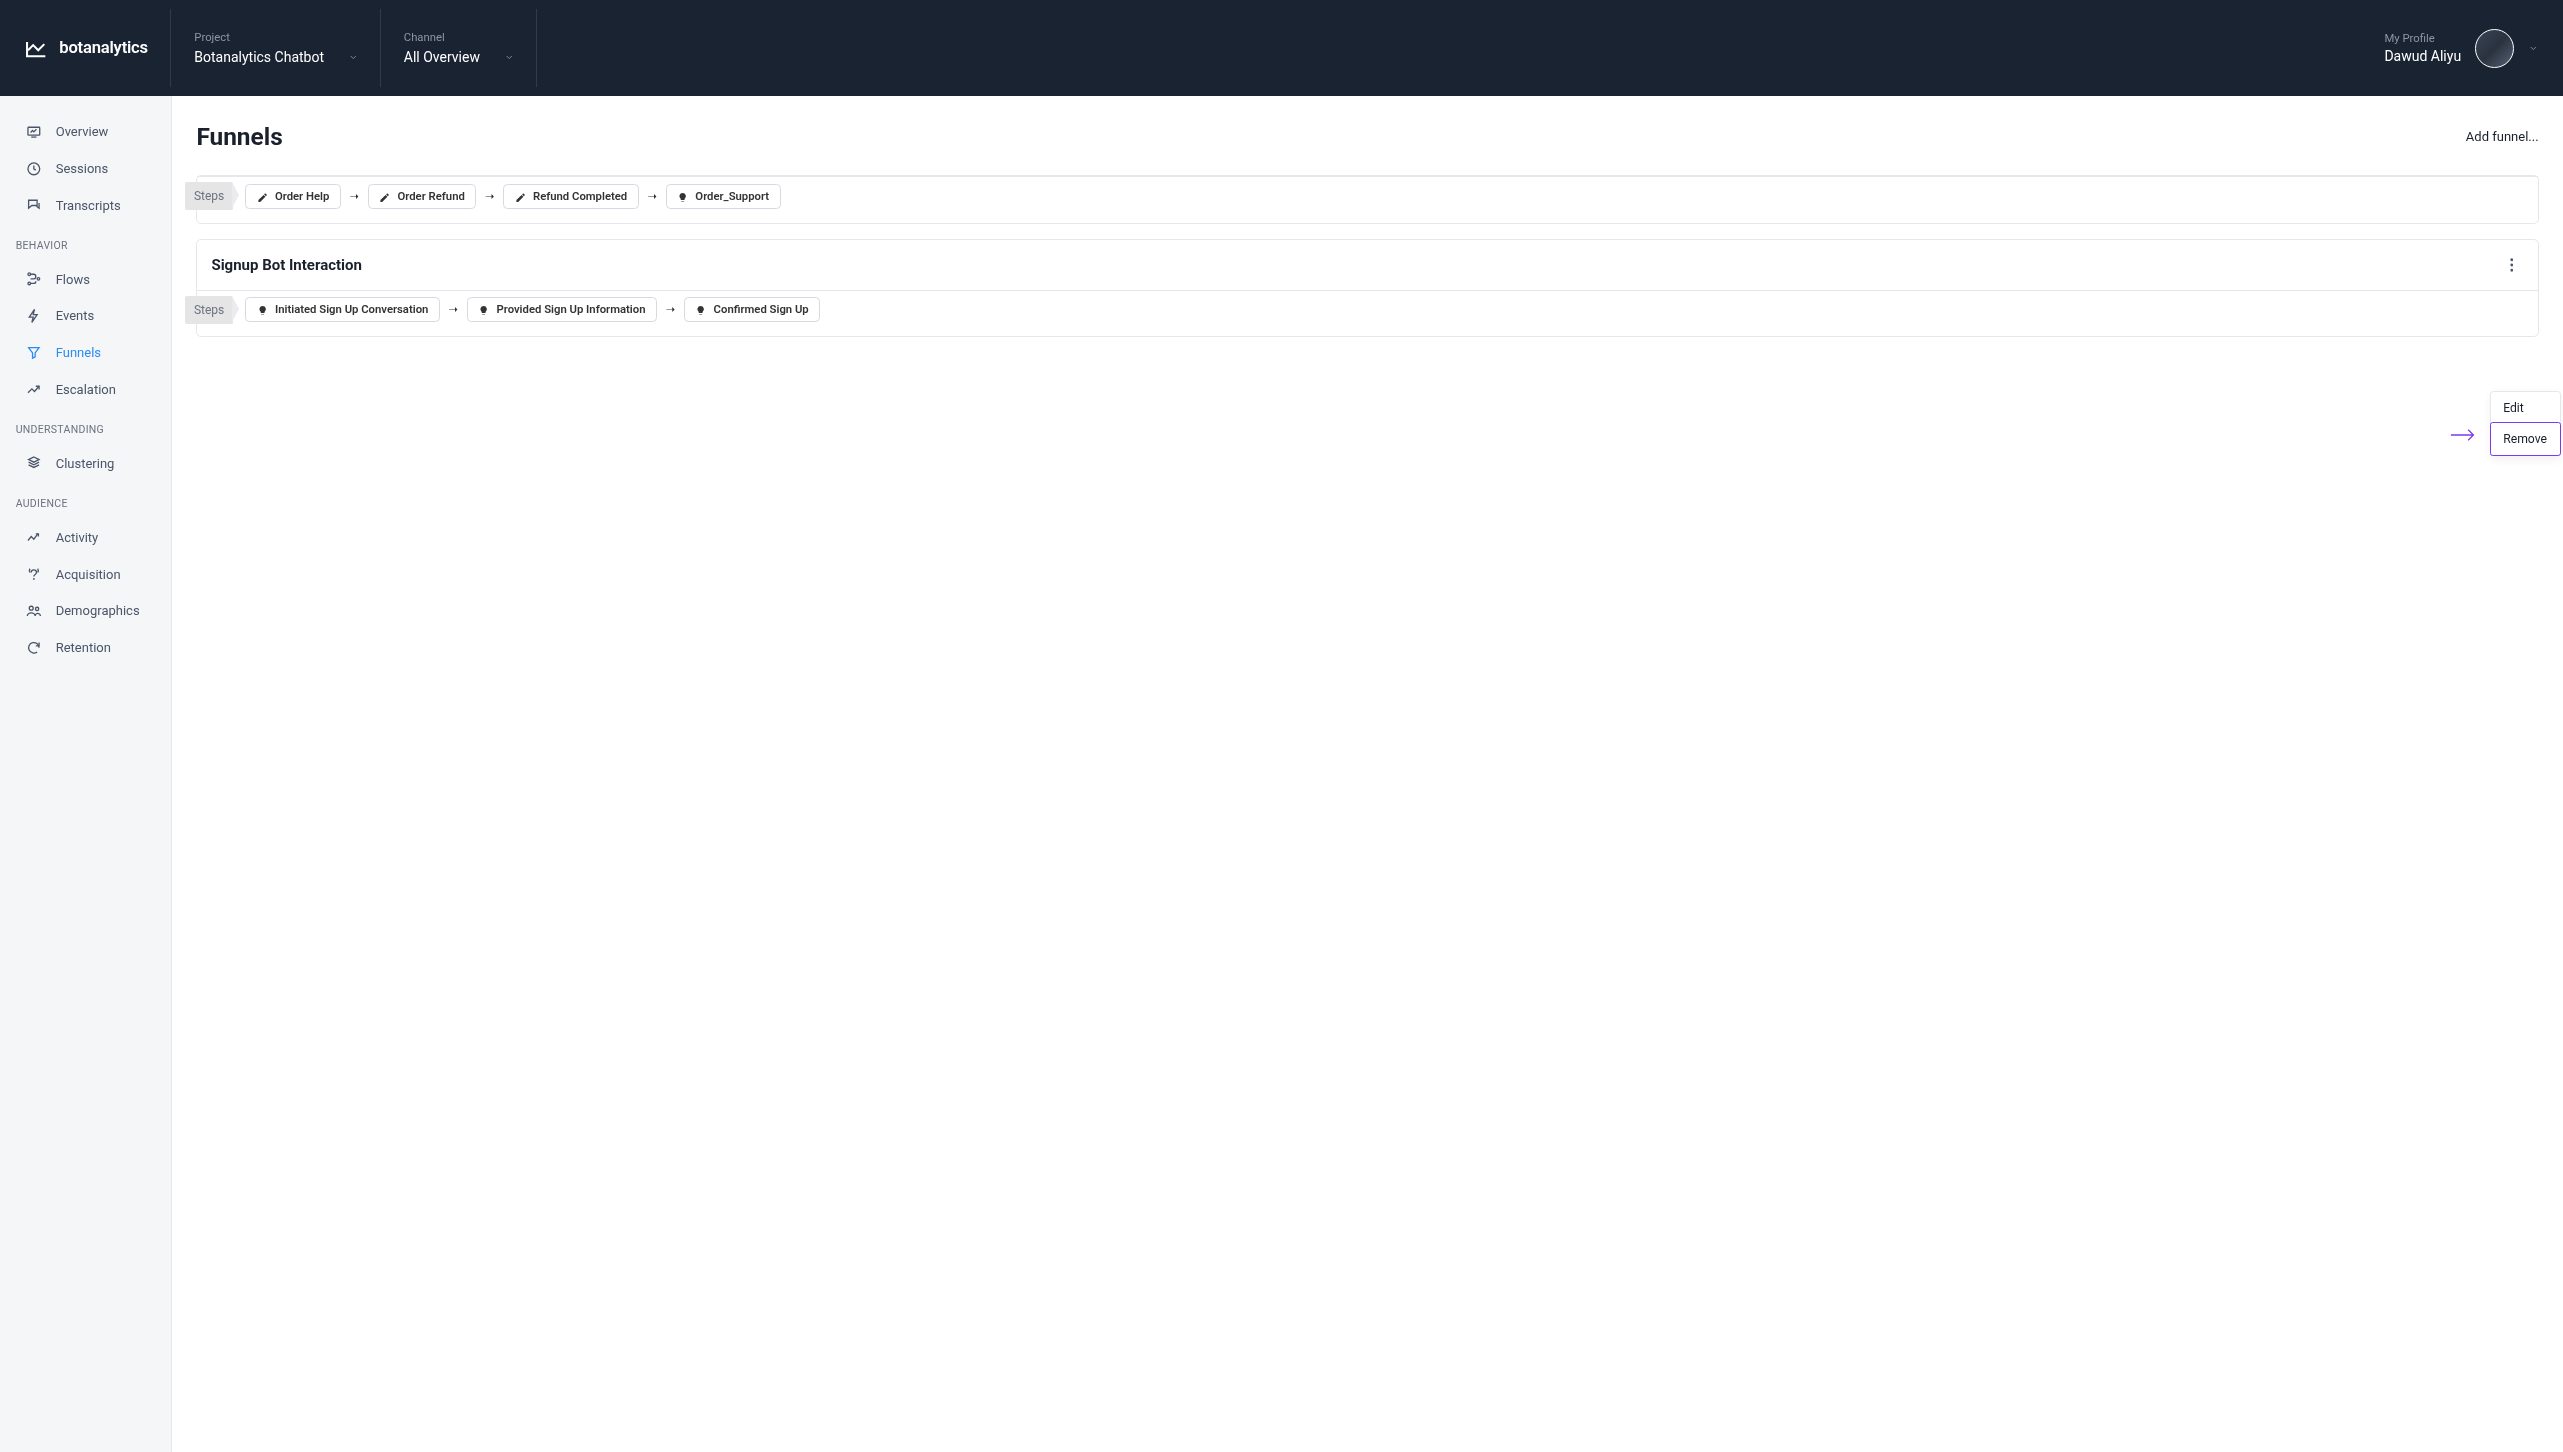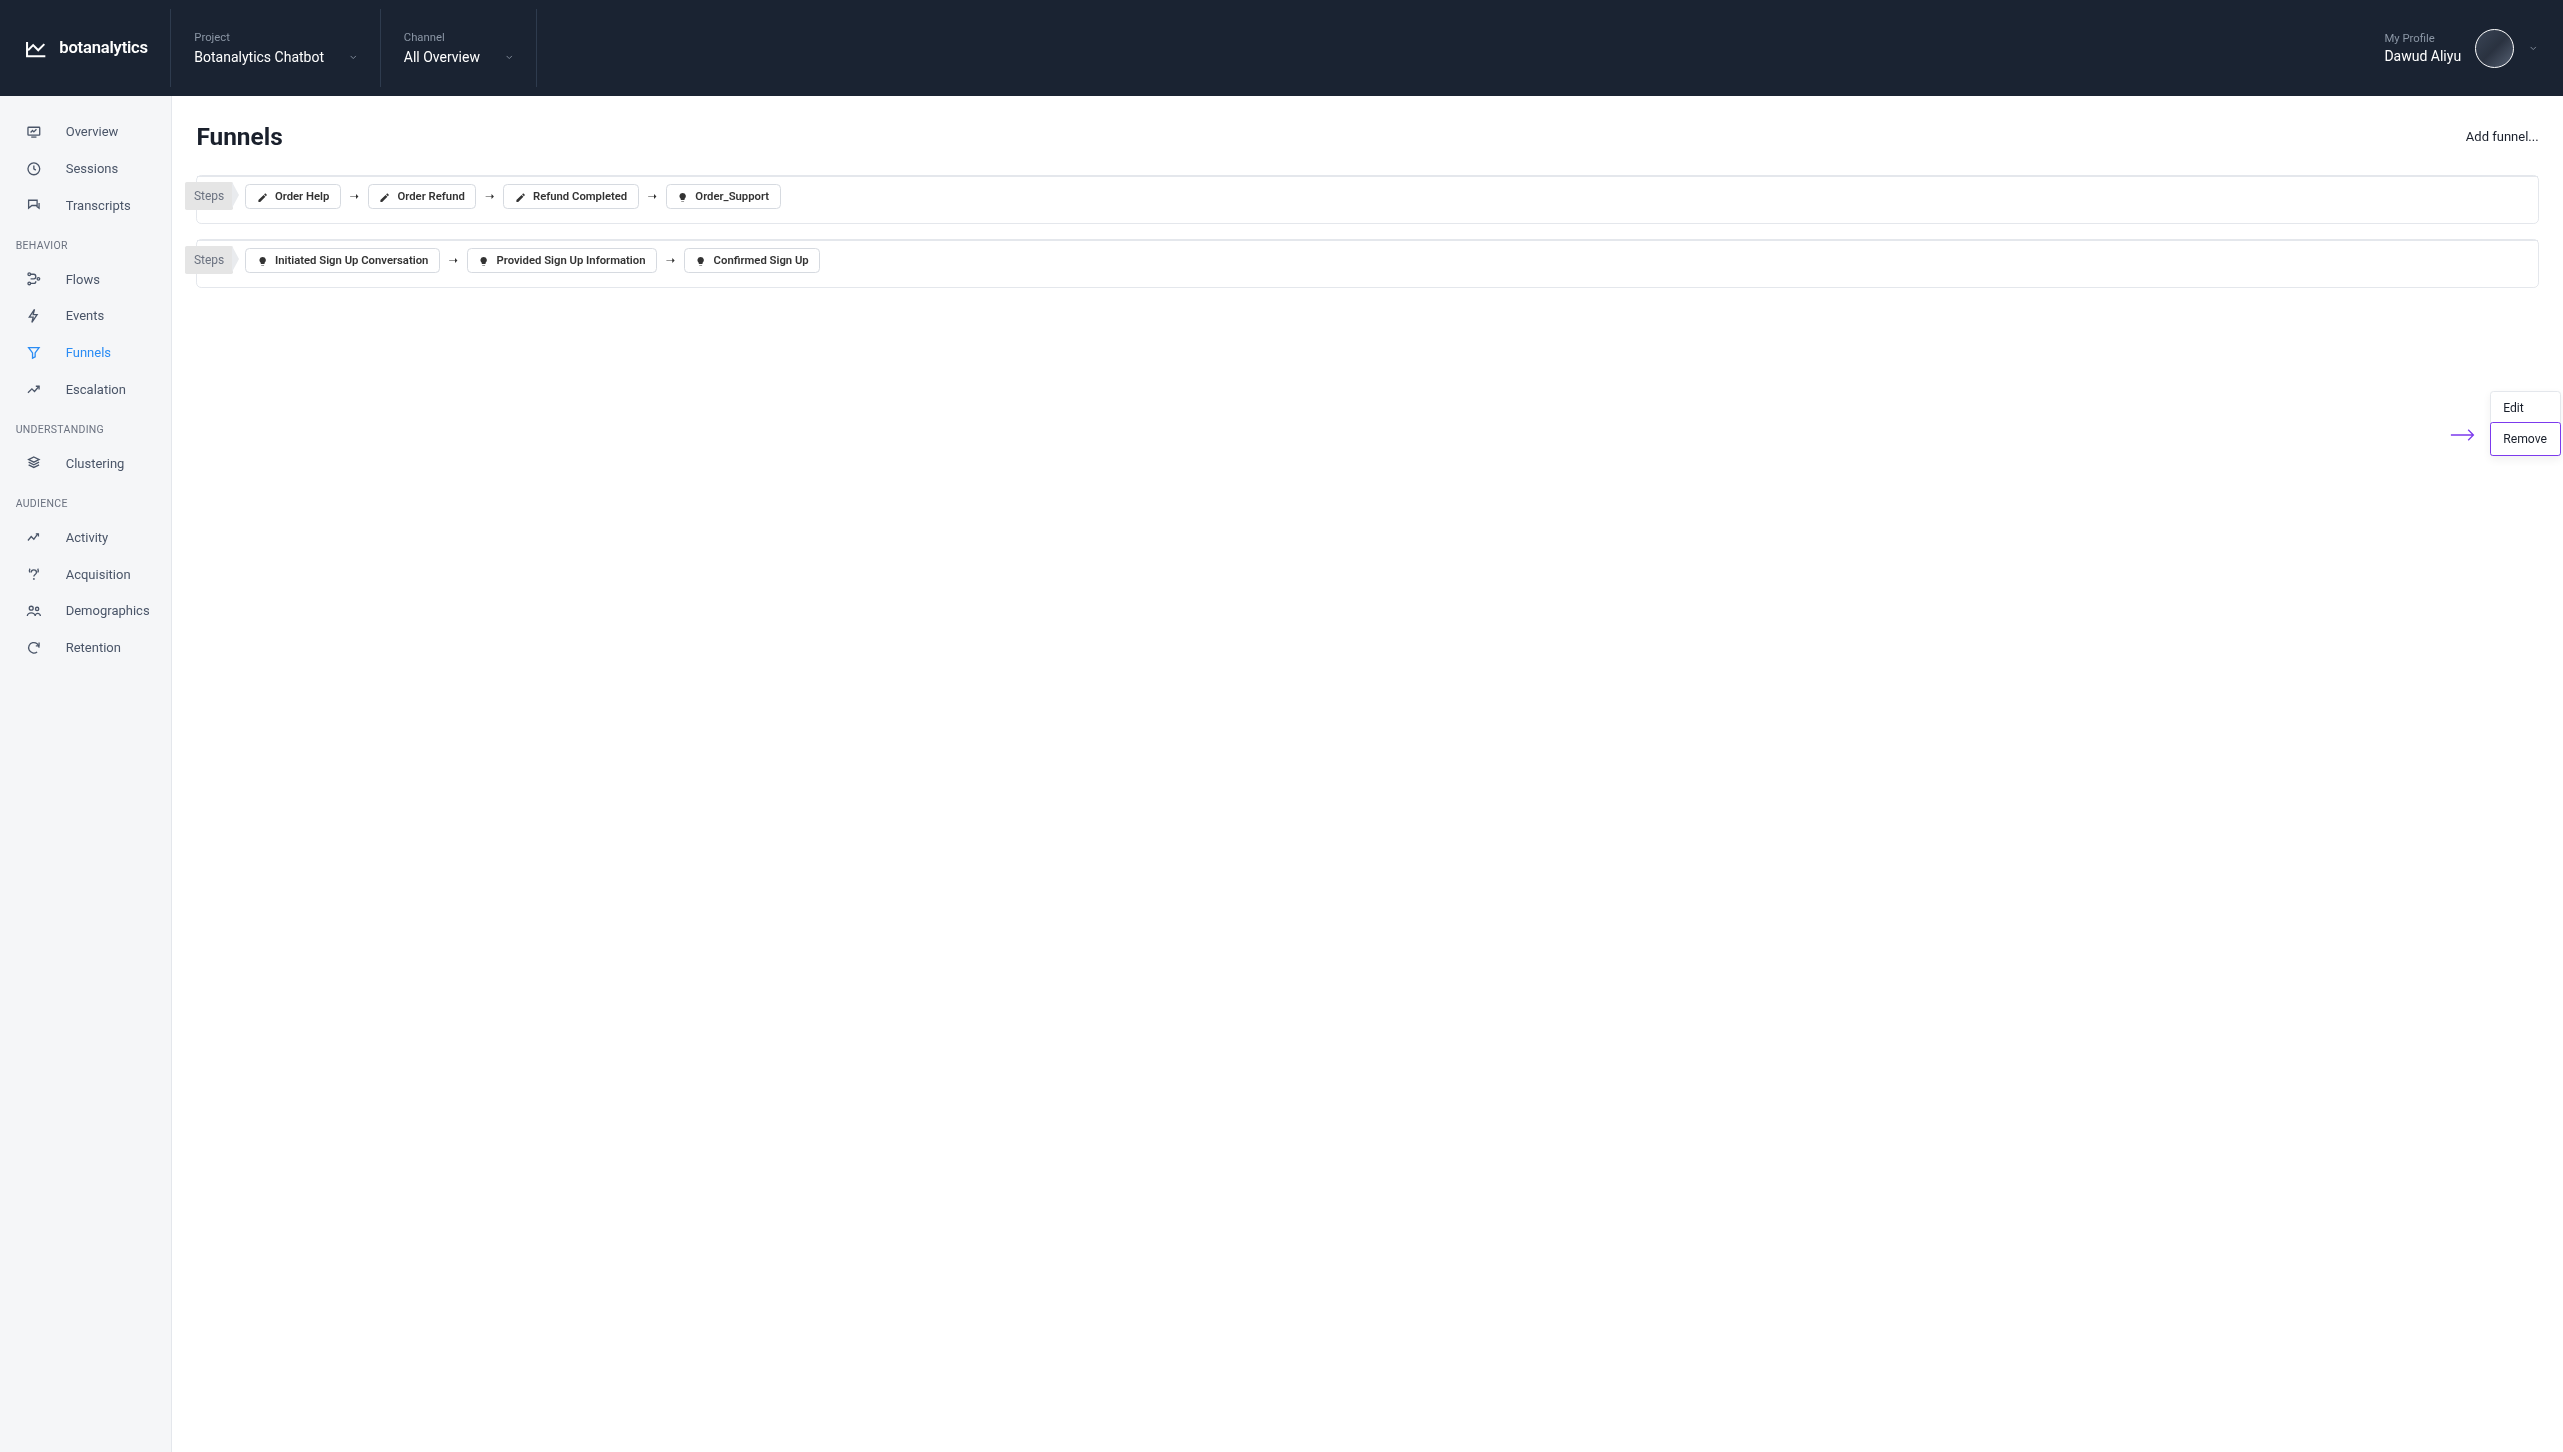--- a/index.html
+++ b/index.html
@@ -16,21 +16,21 @@
 .selector-value { font-size: 14px; color: #fff; font-weight: 400; }
 .selector-chevron { color: #8b96a5; }
 .header-spacer { flex: 1; }
 .profile-block { display: flex; align-items: center; gap: 14px; }
 .profile-texts { display: flex; flex-direction: column; gap: 3.5px; align-items: flex-start; }
 .profile-label { font-size: 11.3px; color: #8b96a5; }
 .profile-name { font-size: 14px; color: #fff; }
 .avatar { width: 39px; height: 39px; border-radius: 50%; border: 1.7px solid #fff; background: linear-gradient(135deg,#3a4556 0%,#2a3240 50%,#566173 100%); }
 .layout { display: flex; height: calc(100vh - 78px); }
 .sidebar { width: 172px; background: #f5f6f8; border-right: 0.9px solid #e4e7ec; padding-top: 17.4px; overflow-y: auto; }
-.sidebar-item { display: flex; align-items: center; gap: 24px; padding: 10.5px 17.4px 10.5px 26px; font-size: 13px; color: #4a5568; cursor: pointer; }
+.sidebar-item { display: flex; align-items: center; gap: 14px; padding: 10.5px 17.4px 10.5px 26px; font-size: 13px; color: #4a5568; cursor: pointer; }
 .sidebar-item.active { color: #2a8cf4; }
 .sidebar-item .icon { width: 15.7px; height: 15.7px; display: flex; align-items: center; justify-content: center; flex-shrink: 0; }
 .sidebar-section { font-size: 10.5px; color: #6b7280; padding: 15.7px 0 8.7px 15.7px; letter-spacing: 0.3px; text-transform: uppercase; }
 .main { flex: 1; background: #fff; padding: 26px 24.4px; position: relative; overflow: hidden; }
 .page-header { display: flex; justify-content: space-between; align-items: center; margin-bottom: 24.4px; }
 .page-title { font-size: 24.4px; font-weight: 700; color: #1a202c; }
 .add-funnel { font-size: 13px; color: #1a202c; cursor: pointer; }
 .funnel-card { border: 0.9px solid #e4e7ec; border-radius: 5.2px; margin-bottom: 15.7px; }
 .funnel-head { display: flex; justify-content: space-between; align-items: center; padding: 15.7px 17.4px 15.7px 14px; }
 .funnel-title { font-size: 15px; font-weight: 700; color: #1a202c; }
@@ -274,20 +274,30 @@
                   <path d="M9 21h6v-1H9v1zm3-19a7 7 0 00-4 12.7V17h8v-2.3A7 7 0 0012 2z"></path>
                 </svg>
               </span>
             <span>Order_Support</span>
           </div>
         </div>
       </div>
     </div>
 
     <div class="funnel-card">
+      <div class="funnel-head">
+        <span class="funnel-title">Signup Bot Interaction</span>
+        <span class="kebab">
+          <svg width="3.5" height="14" viewBox="0 0 4 16" fill="currentColor">
+              <circle cx="2" cy="2" r="1.6"></circle>
+              <circle cx="2" cy="8" r="1.6"></circle>
+              <circle cx="2" cy="14" r="1.6"></circle>
+            </svg>
+        </span>
+      </div>
       <div class="divider-line"></div>
       <div class="funnel-steps-row">
         <span class="steps-tag">Steps</span>
         <div class="step-chips">
           <div class="step-chip">
             <span class="step-icon">
                 <svg viewBox="0 0 24 24" width="11.3" height="11.3" fill="currentColor">
                   <path d="M9 21h6v-1H9v1zm3-19a7 7 0 00-4 12.7V17h8v-2.3A7 7 0 0012 2z"></path>
                 </svg>
               </span>

